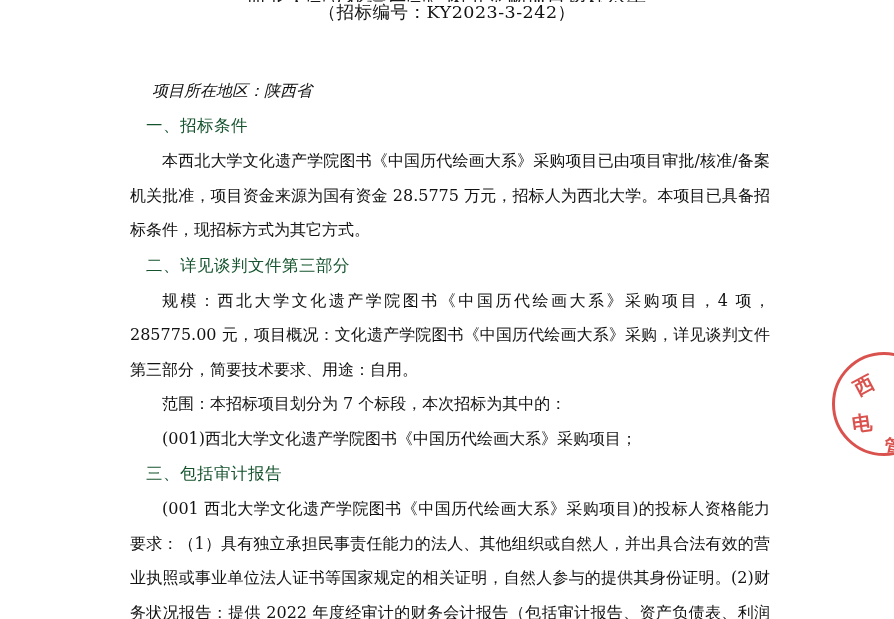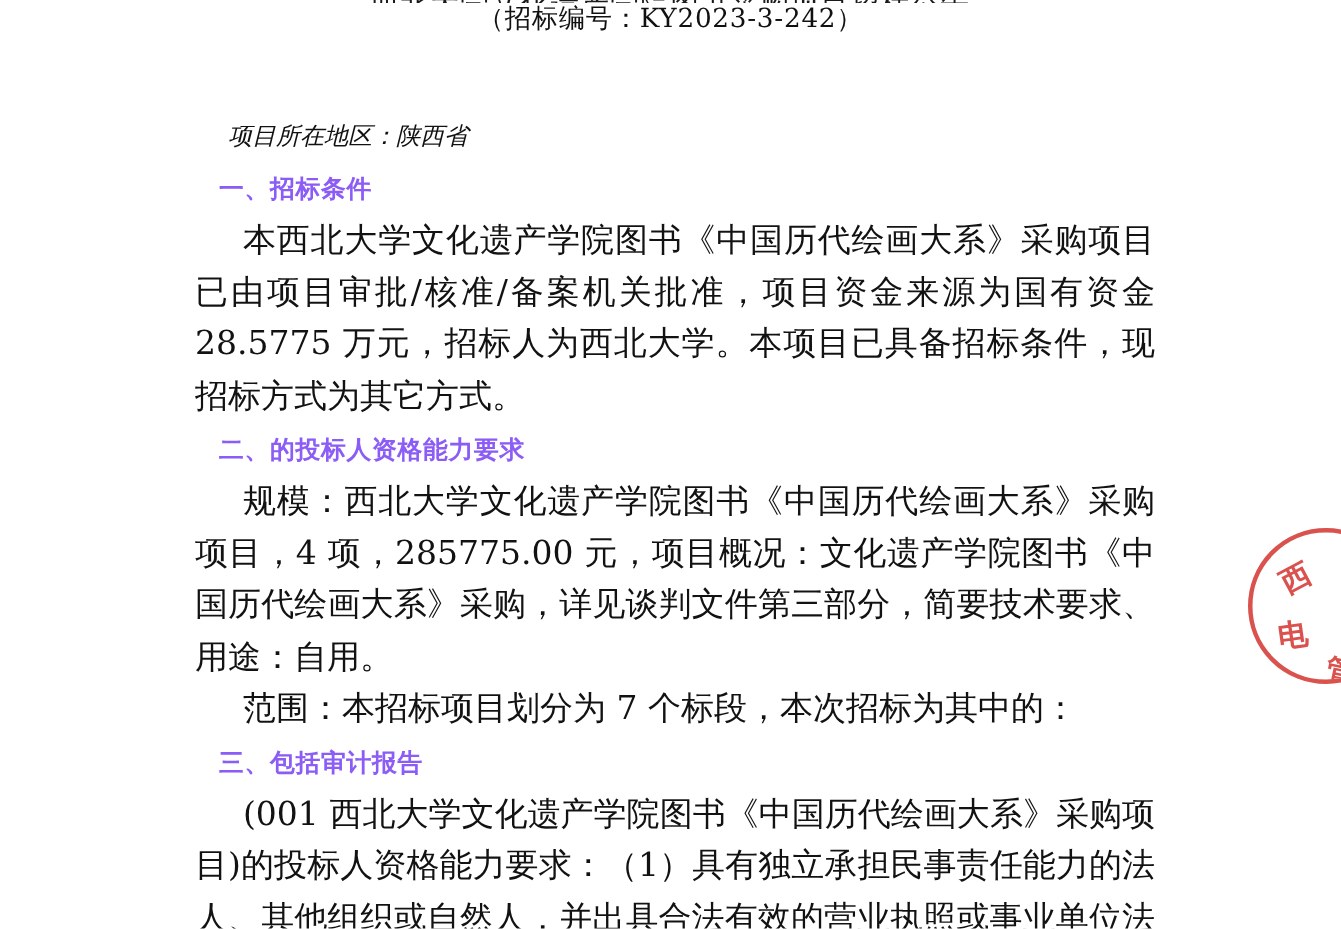--- a/index.html
+++ b/index.html
@@ -53,34 +53,34 @@
     top: 74px;
     left: 130px;
     width: 640px;
   }
 
   .para-indent {
     text-indent: 32px;
   }
 
   .heading {
-    font-weight: bold;
+    font-weight: normal;
     font-size: 16.5px;
     line-height: 36px;
     text-indent: 16px;
-    color: #8b5cf6;
+    color: #14532d;
     letter-spacing: 0.5px;
   }
 
   .block {
     margin: 0;
   }
 
   .justify-block {
-    font-size: 22px;
+    font-size: 16px;
     line-height: 34.5px;
     text-align: justify;
     text-justify: inter-ideograph;
     color: #121212;
   }
 
   .loc-line {
     font-size: 16px;
     line-height: 34px;
     text-indent: 22px;
@@ -129,23 +129,24 @@
   <div class="content">
 
     <div class="loc-line">项目所在地区：陕西省</div>
 
     <div class="block">
       <div class="heading">一、招标条件</div>
       <div class="justify-block para-indent">本西北大学文化遗产学院图书《中国历代绘画大系》采购项目已由项目审批/核准/备案机关批准，项目资金来源为国有资金 28.5775 万元，招标人为西北大学。本项目已具备招标条件，现招标方式为其它方式。</div>
     </div>
 
     <div class="block">
-      <div class="heading">二、的投标人资格能力要求</div>
+      <div class="heading">二、详见谈判文件第三部分</div>
       <div class="justify-block para-indent">规模：西北大学文化遗产学院图书《中国历代绘画大系》采购项目，4 项，285775.00 元，项目概况：文化遗产学院图书《中国历代绘画大系》采购，详见谈判文件第三部分，简要技术要求、用途：自用。</div>
       <div class="justify-block para-indent">范围：本招标项目划分为 7 个标段，本次招标为其中的：</div>
+      <div class="justify-block para-indent">(001)西北大学文化遗产学院图书《中国历代绘画大系》采购项目；</div>
     </div>
 
     <div class="block">
       <div class="heading">三、包括审计报告</div>
       <div class="justify-block para-indent">(001 西北大学文化遗产学院图书《中国历代绘画大系》采购项目)的投标人资格能力要求：（1）具有独立承担民事责任能力的法人、其他组织或自然人，并出具合法有效的营业执照或事业单位法人证书等国家规定的相关证明，自然人参与的提供其身份证明。(2)财务状况报告：提供 2022 年度经审计的财务会计报告（包括审计报告、资产负债表、利润表、</div>
     </div>
 
   </div>
 
   <div class="seal">

